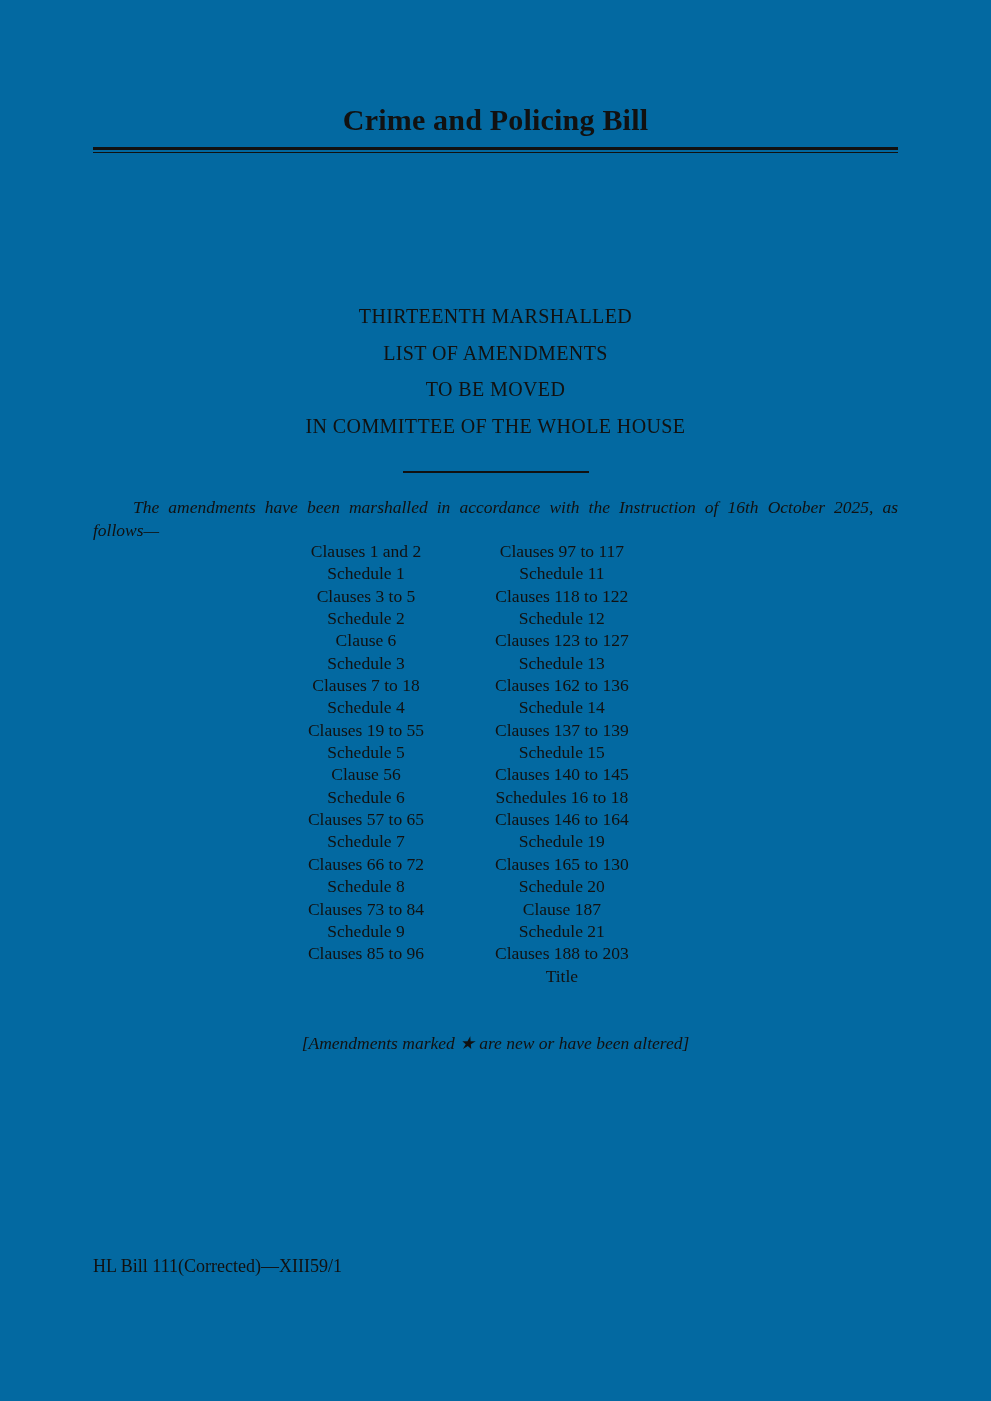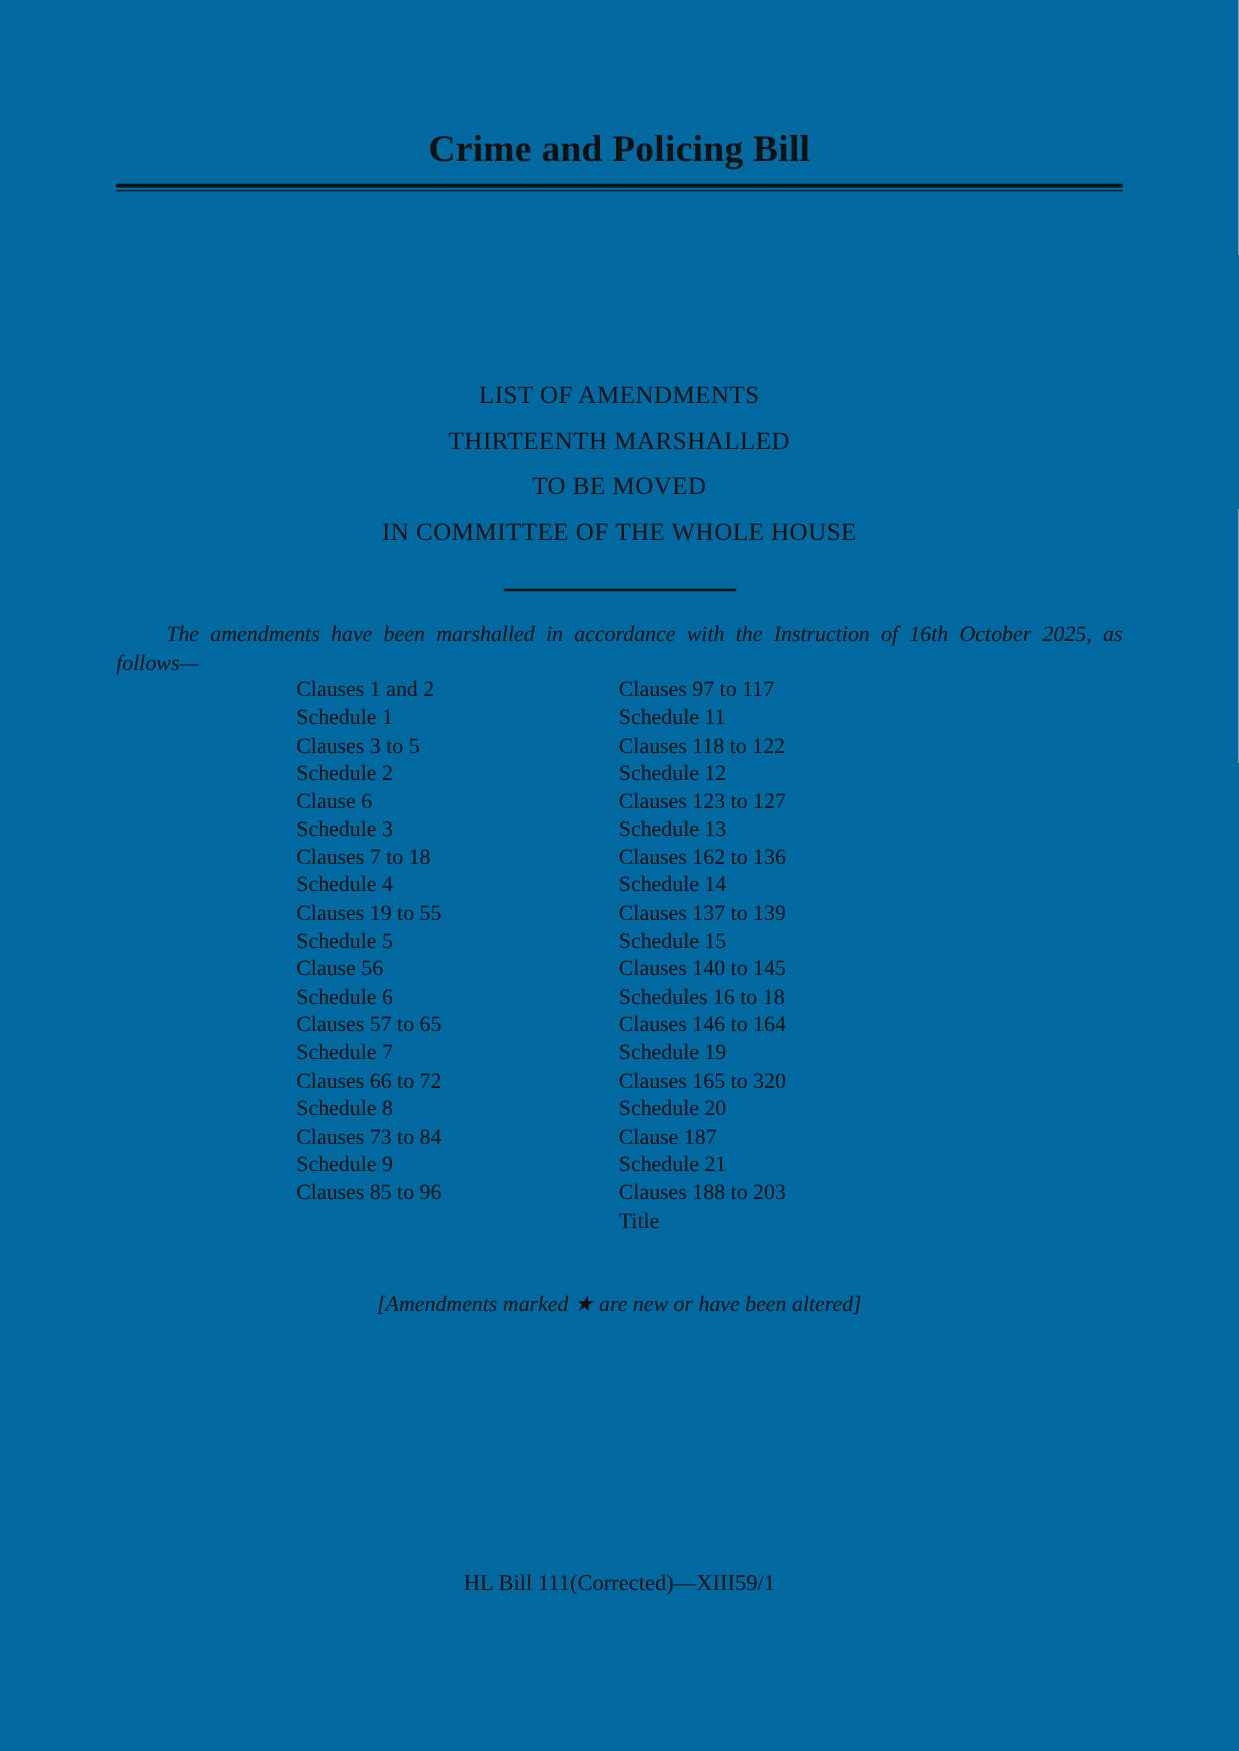--- a/index.html
+++ b/index.html
@@ -71,60 +71,61 @@
     text-align-last: justify;
     white-space: normal;
   }
   .intro-line2 { display: block; }
   .list {
     position: absolute;
     top: 540px;
     left: 237px;
     display: flex;
     font-size: 17.5px;
+    text-align: center;
   }
   .col { line-height: 22.35px; }
   .col-left { width: 258px; }
   .col-right { flex: 0 0 auto; }
   .note {
     position: absolute;
     top: 992px;
     left: 0;
     width: 100%;
     text-align: center;
     font-size: 17.5px;
     font-style: italic;
     margin-top: 41px;
   }
   .footer {
     position: absolute;
     top: 1256px;
     left: 93px;
     width: 805px;
     display: flex;
-    justify-content: center;
+    justify-content: flex-start;
     font-size: 18px;
   }
 </style>
 </head>
 <body>
 
 <div class="page">
 
   <h1 class="title">Crime and Policing Bill</h1>
 
   <div class="rule">
     <div class="rule-thick"></div>
     <div class="rule-gap"></div>
     <div class="rule-thin"></div>
   </div>
 
   <div class="headings">
+    <div class="heading-line">THIRTEENTH MARSHALLED</div>
     <div class="heading-line">LIST OF AMENDMENTS</div>
-    <div class="heading-line">THIRTEENTH MARSHALLED</div>
     <div class="heading-line">TO BE MOVED</div>
     <div class="heading-line">IN COMMITTEE OF THE WHOLE HOUSE</div>
   </div>
 
   <div class="separator"></div>
 
   <p class="intro">
     <span class="intro-line1">The amendments have been marshalled in accordance with the Instruction of 16th October 2025, as</span>
     <span class="intro-line2">follows—</span>
   </p>
@@ -159,21 +160,21 @@
         <div class="list-item">Clauses 123 to 127</div>
         <div class="list-item">Schedule 13</div>
         <div class="list-item">Clauses 162 to 136</div>
         <div class="list-item">Schedule 14</div>
         <div class="list-item">Clauses 137 to 139</div>
         <div class="list-item">Schedule 15</div>
         <div class="list-item">Clauses 140 to 145</div>
         <div class="list-item">Schedules 16 to 18</div>
         <div class="list-item">Clauses 146 to 164</div>
         <div class="list-item">Schedule 19</div>
-        <div class="list-item">Clauses 165 to 320</div>
+        <div class="list-item">Clauses 165 to 130</div>
         <div class="list-item">Schedule 20</div>
         <div class="list-item">Clause 187</div>
         <div class="list-item">Schedule 21</div>
         <div class="list-item">Clauses 188 to 203</div>
         <div class="list-item">Title</div>
       </div>
   </div>
 
   <div class="note">[Amendments marked ★ are new or have been altered]</div>
 

